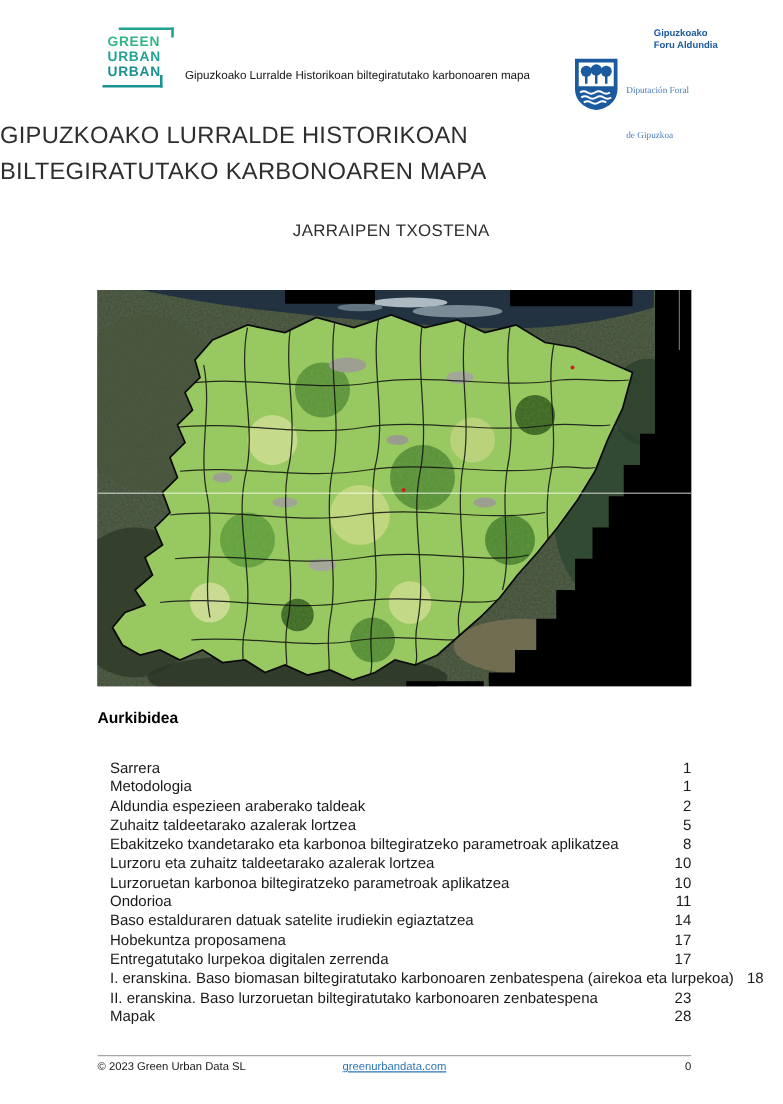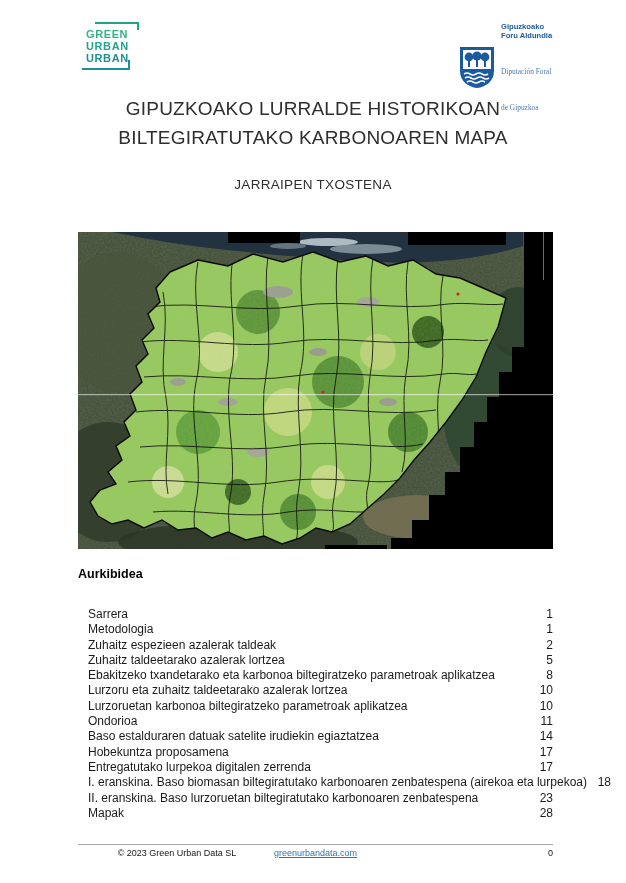--- a/index.html
+++ b/index.html
@@ -15,64 +15,65 @@
   .gud-line.l3{color:#1b9191;}
   .gud-bracket-top{position:absolute;top:-2px;right:-4px;width:42px;height:6px;
     border-top:2px solid #1fa28e;border-right:2px solid #1fa28e;}
   .gud-bracket-bottom{position:absolute;bottom:-2px;left:-2px;width:46px;height:8px;
     border-bottom:2px solid #1b9191;border-right:2px solid #1b9191;}
 
   .header-doc-title{position:absolute;left:148px;top:55px;width:300px;
     font-size:9.3px;color:#161616;}
 
   .dfg-logo{position:absolute;left:458px;top:22px;display:flex;align-items:center;gap:5px;}
-  .dfg-text .eu{font-size:7.6px;font-weight:bold;color:#1b5a9e;line-height:9px;}
+  .dfg-text .eu{font-size:7.6px;font-weight:bold;color:#1b5a9e;line-height:9px;margin-left:22px;}
   .dfg-text .es{font-family:"Liberation Serif", serif;font-size:7.4px;color:#4a7ab5;line-height:9px;margin-top:27px;}
 
   
-  .main-title{position:absolute;left:0;top:94px;width:626px;text-align:center;
+  .main-title{position:absolute;left:0;top:94px;width:626px;
     font-size:19px;line-height:29px;color:#2e2e2e;letter-spacing:0.2px;}
   .subtitle{position:absolute;left:0;top:177px;width:626px;text-align:center;
     font-size:13.5px;color:#2e2e2e;letter-spacing:0.3px;}
 
   
   .map-wrap{position:absolute;left:78px;top:232px;width:475px;height:317px;background:#000;}
   .map-wrap svg{display:block;}
 
   
   .toc-heading{position:absolute;left:78px;top:567px;font-size:12.5px;font-weight:bold;color:#000;}
   .toc-list{position:absolute;left:78px;top:607px;width:475px;}
   .toc-row{display:flex;justify-content:space-between;align-items:baseline;
     font-size:12px;line-height:15.3px;color:#1a1a1a;}
   .toc-label{padding-left:10px;white-space:nowrap;}
   .toc-page{text-align:right;min-width:24px;}
 
   
   .footer{position:absolute;left:78px;top:844px;width:475px;border-top:1px solid #a8a8a8;
     padding-top:3px;display:flex;font-size:9px;color:#161616;}
-  .footer .f-left{flex:1;text-align:right;}
+  .footer .f-left{flex:1;text-align:left;}
   .footer .f-center{flex:1;text-align:center;}
   .footer .f-right{flex:1;text-align:right;}
   .footer a{color:#2e74b5;}
 </style>
 </head>
 <body>
 
 <div class="page">
 
   <div class="gud-logo">
     <div class="gud-logo-inner">
       <div class="gud-bracket-top"></div>
       <div class="gud-line l1">GREEN</div>
       <div class="gud-line l2">URBAN</div>
       <div class="gud-line l3">URBAN</div>
       <div class="gud-bracket-bottom"></div>
     </div>
   </div>
 
+  <div class="header-doc-title">Gipuzkoako Lurralde Historikoan biltegiratutako karbonoaren mapa</div>
 
   <div class="dfg-logo">
     <svg width="38" height="44" viewBox="0 0 38 44">
       <path d="M2,2 H36 V26 C36,36 28,42 19,43 C10,42 2,36 2,26 Z" fill="#1b5a9e"></path>
       <path d="M5,5 H33 V24 H5 Z" fill="#ffffff"></path>
 
       <g fill="#1b5a9e">
         <circle cx="11" cy="12" r="4.4"></circle>
           <rect x="10" y="14" width="2" height="8"></rect>
         <circle cx="19" cy="11" r="4.6"></circle>
@@ -198,21 +199,21 @@
       <span class="toc-label">Sarrera</span>
       <span class="toc-page">1</span>
     </div>
 
     <div class="toc-row">
       <span class="toc-label">Metodologia</span>
       <span class="toc-page">1</span>
     </div>
 
     <div class="toc-row">
-      <span class="toc-label">Zuhaitz espezieen azalerak taldeak</span>
+      <span class="toc-label">Aldundia espezieen araberako taldeak</span>
       <span class="toc-page">2</span>
     </div>
 
     <div class="toc-row">
       <span class="toc-label">Zuhaitz taldeetarako azalerak lortzea</span>
       <span class="toc-page">5</span>
     </div>
 
     <div class="toc-row">
       <span class="toc-label">Ebakitzeko txandetarako eta karbonoa biltegiratzeko parametroak aplikatzea</span>

